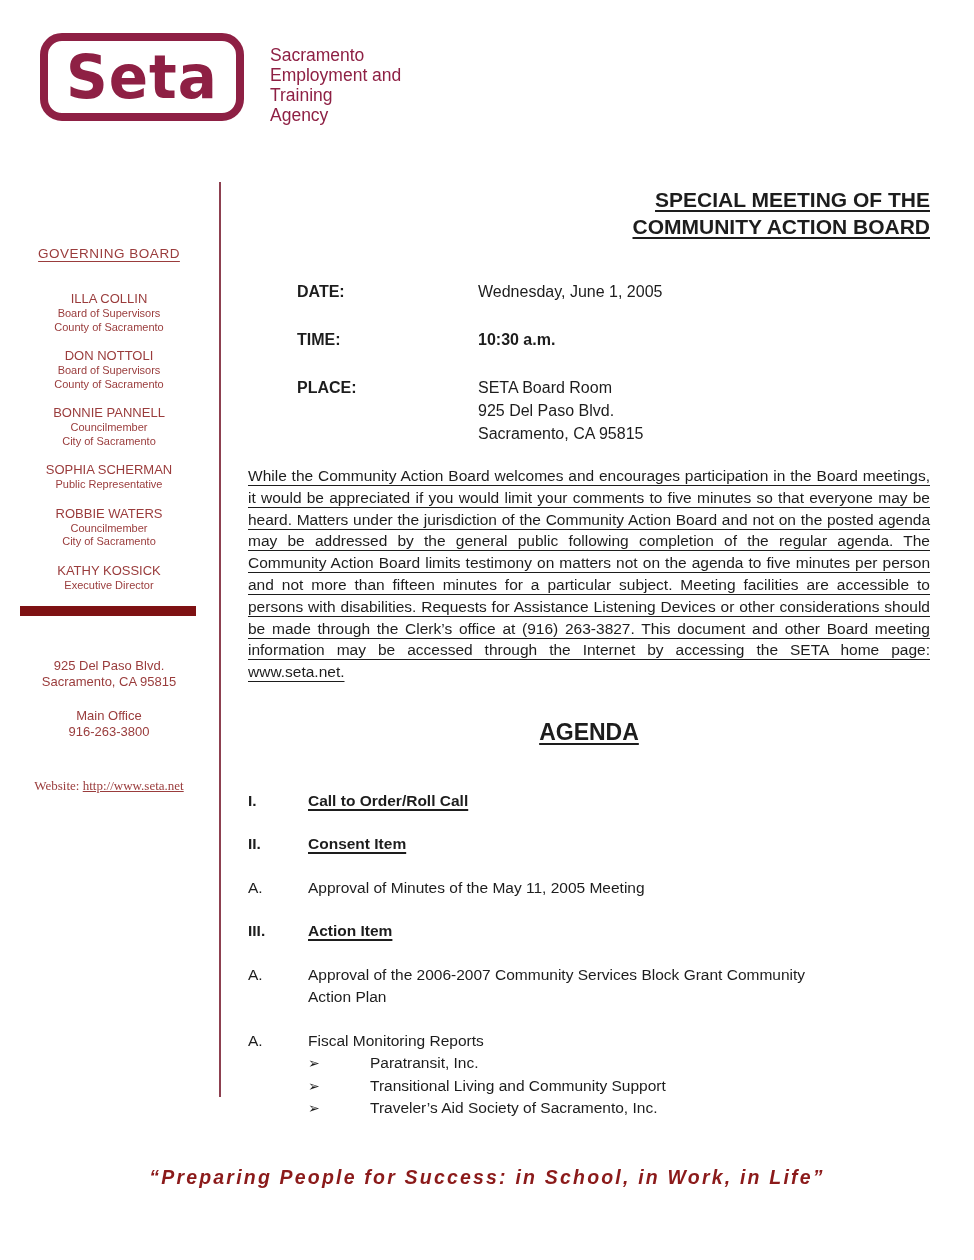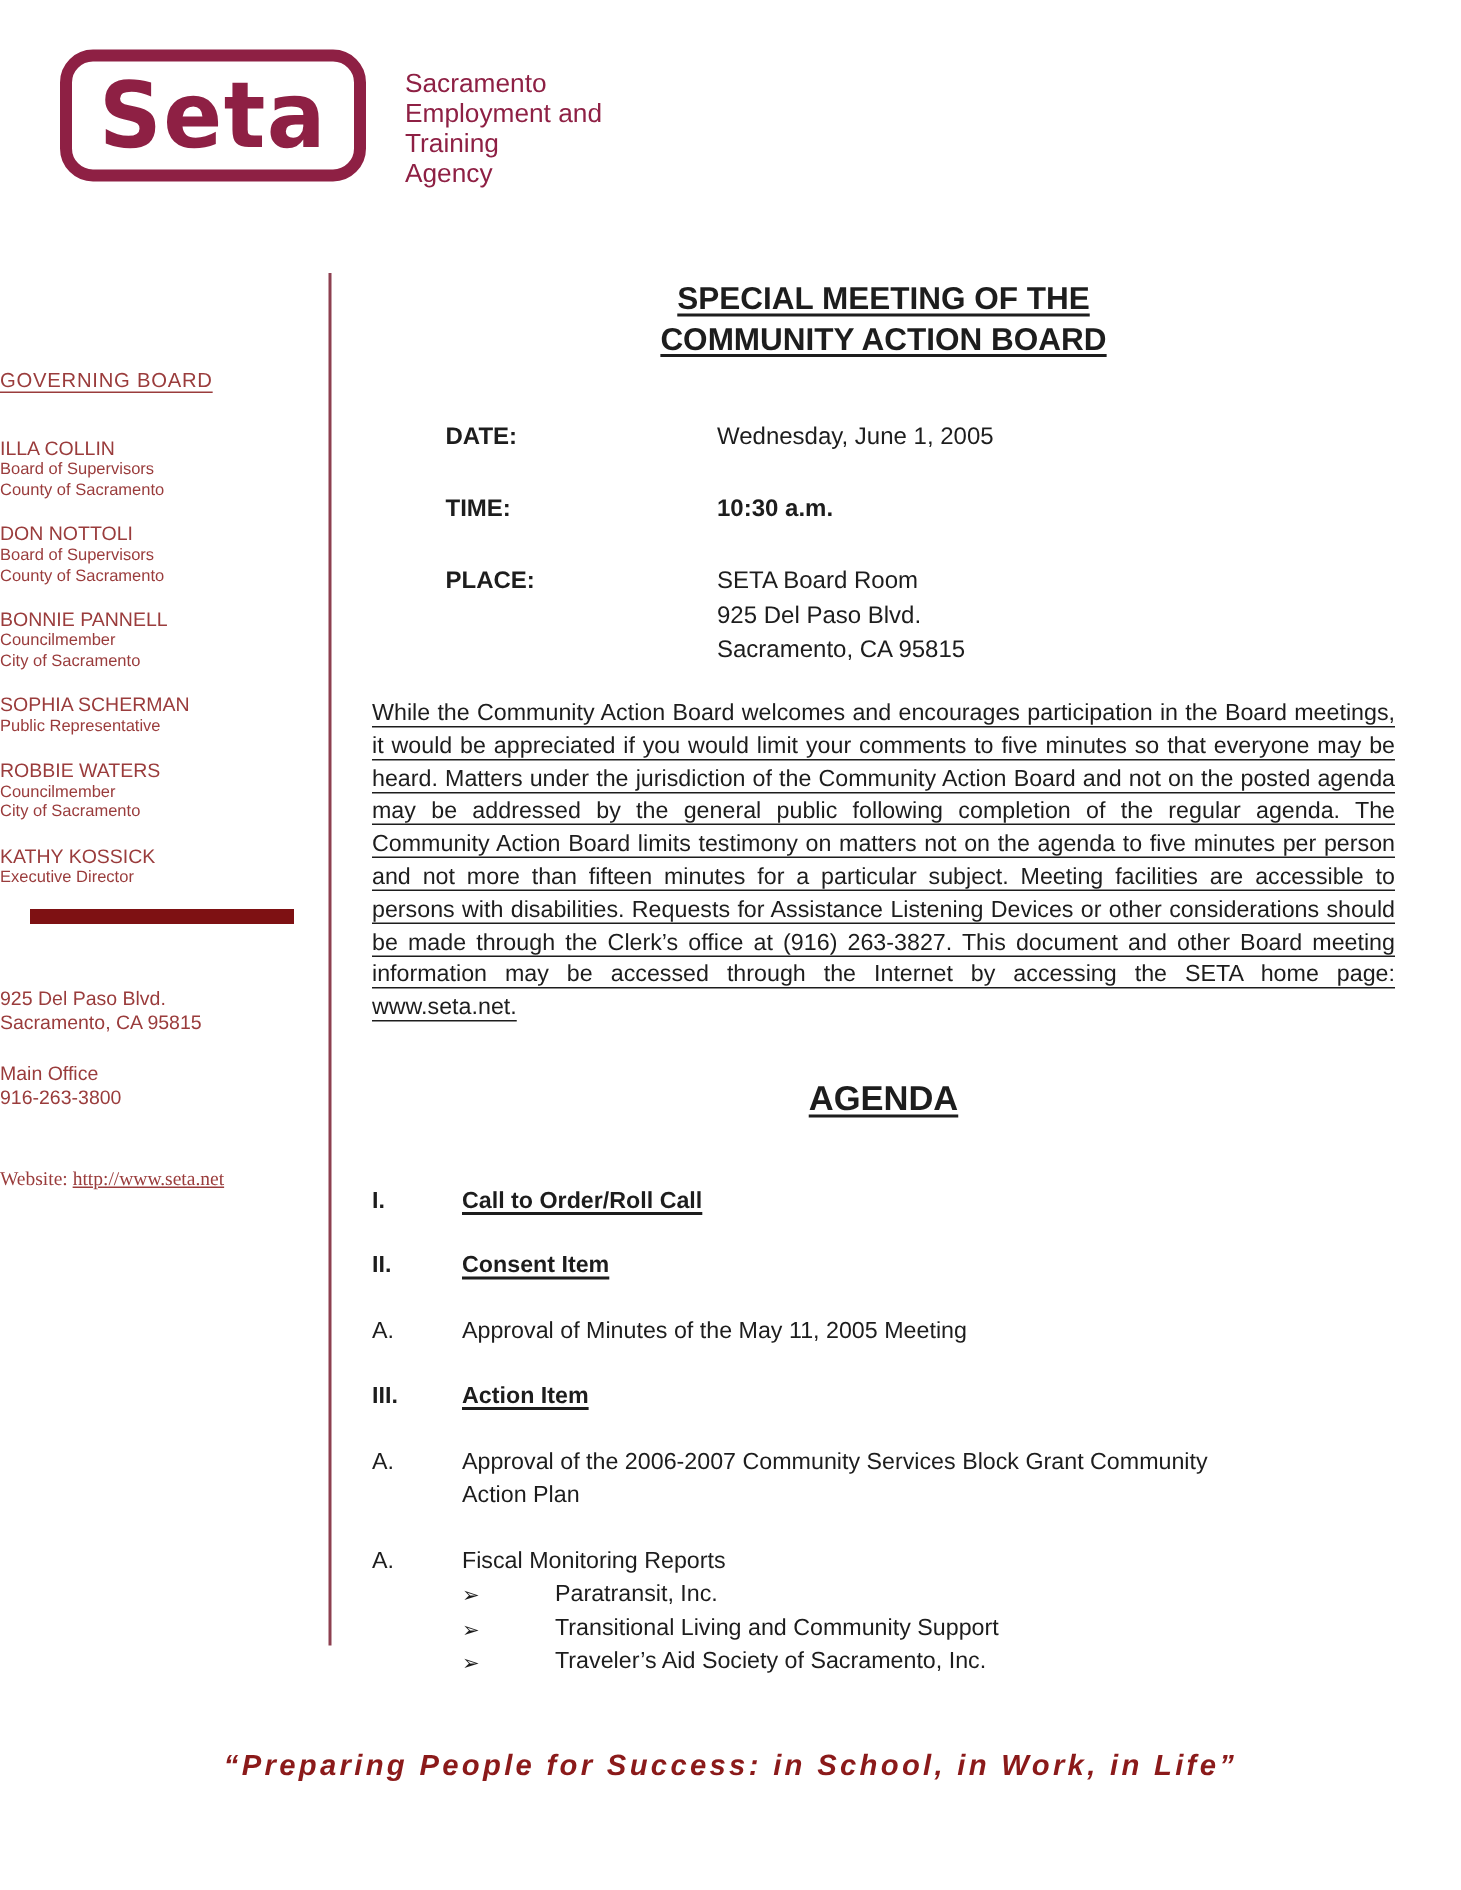--- a/index.html
+++ b/index.html
@@ -5,36 +5,36 @@
   * { margin:0; padding:0; box-sizing:border-box; }
   html,body { width:974px; height:1260px; background:#ffffff; font-family:"Liberation Sans", sans-serif; position:relative; overflow:hidden; }
 
   
   .header { position:absolute; top:33px; left:40px; display:flex; align-items:flex-start; }
   .logo-box { width:204px; height:88px; border:8px solid #8E2044; border-radius:22px; display:flex; align-items:center; justify-content:center; }
   .logo-text { color:#8E2044; font-size:58px; font-weight:bold; letter-spacing:1px; font-family:"DejaVu Sans", sans-serif; transform:scaleY(1.05); }
   .agency-name { margin-left:26px; padding-top:12px; color:#8E2044; font-size:17.5px; line-height:20px; }
 
   
-  .sidebar { position:absolute; left:0; top:246px; width:218px; color:#9A3C3C; }
+  .sidebar { position:absolute; left:0; top:246px; width:218px; text-align:center; color:#9A3C3C; }
   .gov-heading { font-size:13.5px; letter-spacing:0.5px; text-decoration:underline; text-underline-offset:3px; margin-bottom:30px; }
   .member { margin-bottom:14px; }
   .member .name { font-size:13px; line-height:16px; }
   .member .role { font-size:11px; line-height:13.5px; }
   .divider-bar { height:10px; background:#7E1113; margin:12px 22px 0 20px; }
   .addr { margin-top:42px; font-size:13px; line-height:16px; }
   .contact { margin-top:18px; font-size:13px; line-height:16px; }
   .website { margin-top:38px; font-family:"Liberation Serif", serif; font-size:13px; }
   .website a { color:#9A3C3C; text-decoration:underline; }
 
   .vrule { position:absolute; left:219px; top:182px; width:2px; height:915px; background:#8d4050; }
 
   
   .main { position:absolute; left:248px; top:186px; width:682px; color:#1d1d1d; }
-  .doc-title { text-align:center; font-weight:bold; font-size:21px; line-height:27px; }
+  .doc-title { text-align:right; font-weight:bold; font-size:21px; line-height:27px; }
   .doc-title .tline { text-decoration:underline; text-underline-offset:3px; text-decoration-thickness:2px; }
 
   .meeting-info { margin-top:40px; }
   .mi-row { display:flex; padding-left:49px; margin-bottom:25px; font-size:16px; line-height:23px; }
   .mi-label { width:181px; font-weight:bold; flex:none; }
   .mi-value { }
   .mi-row.bold-value .mi-value { font-weight:bold; }
   .mi-row:last-child { margin-bottom:0; }
 
   .notice { margin-top:20px; text-align:justify; font-size:15.5px; line-height:21.8px; text-decoration:underline; text-underline-offset:3.5px; }

